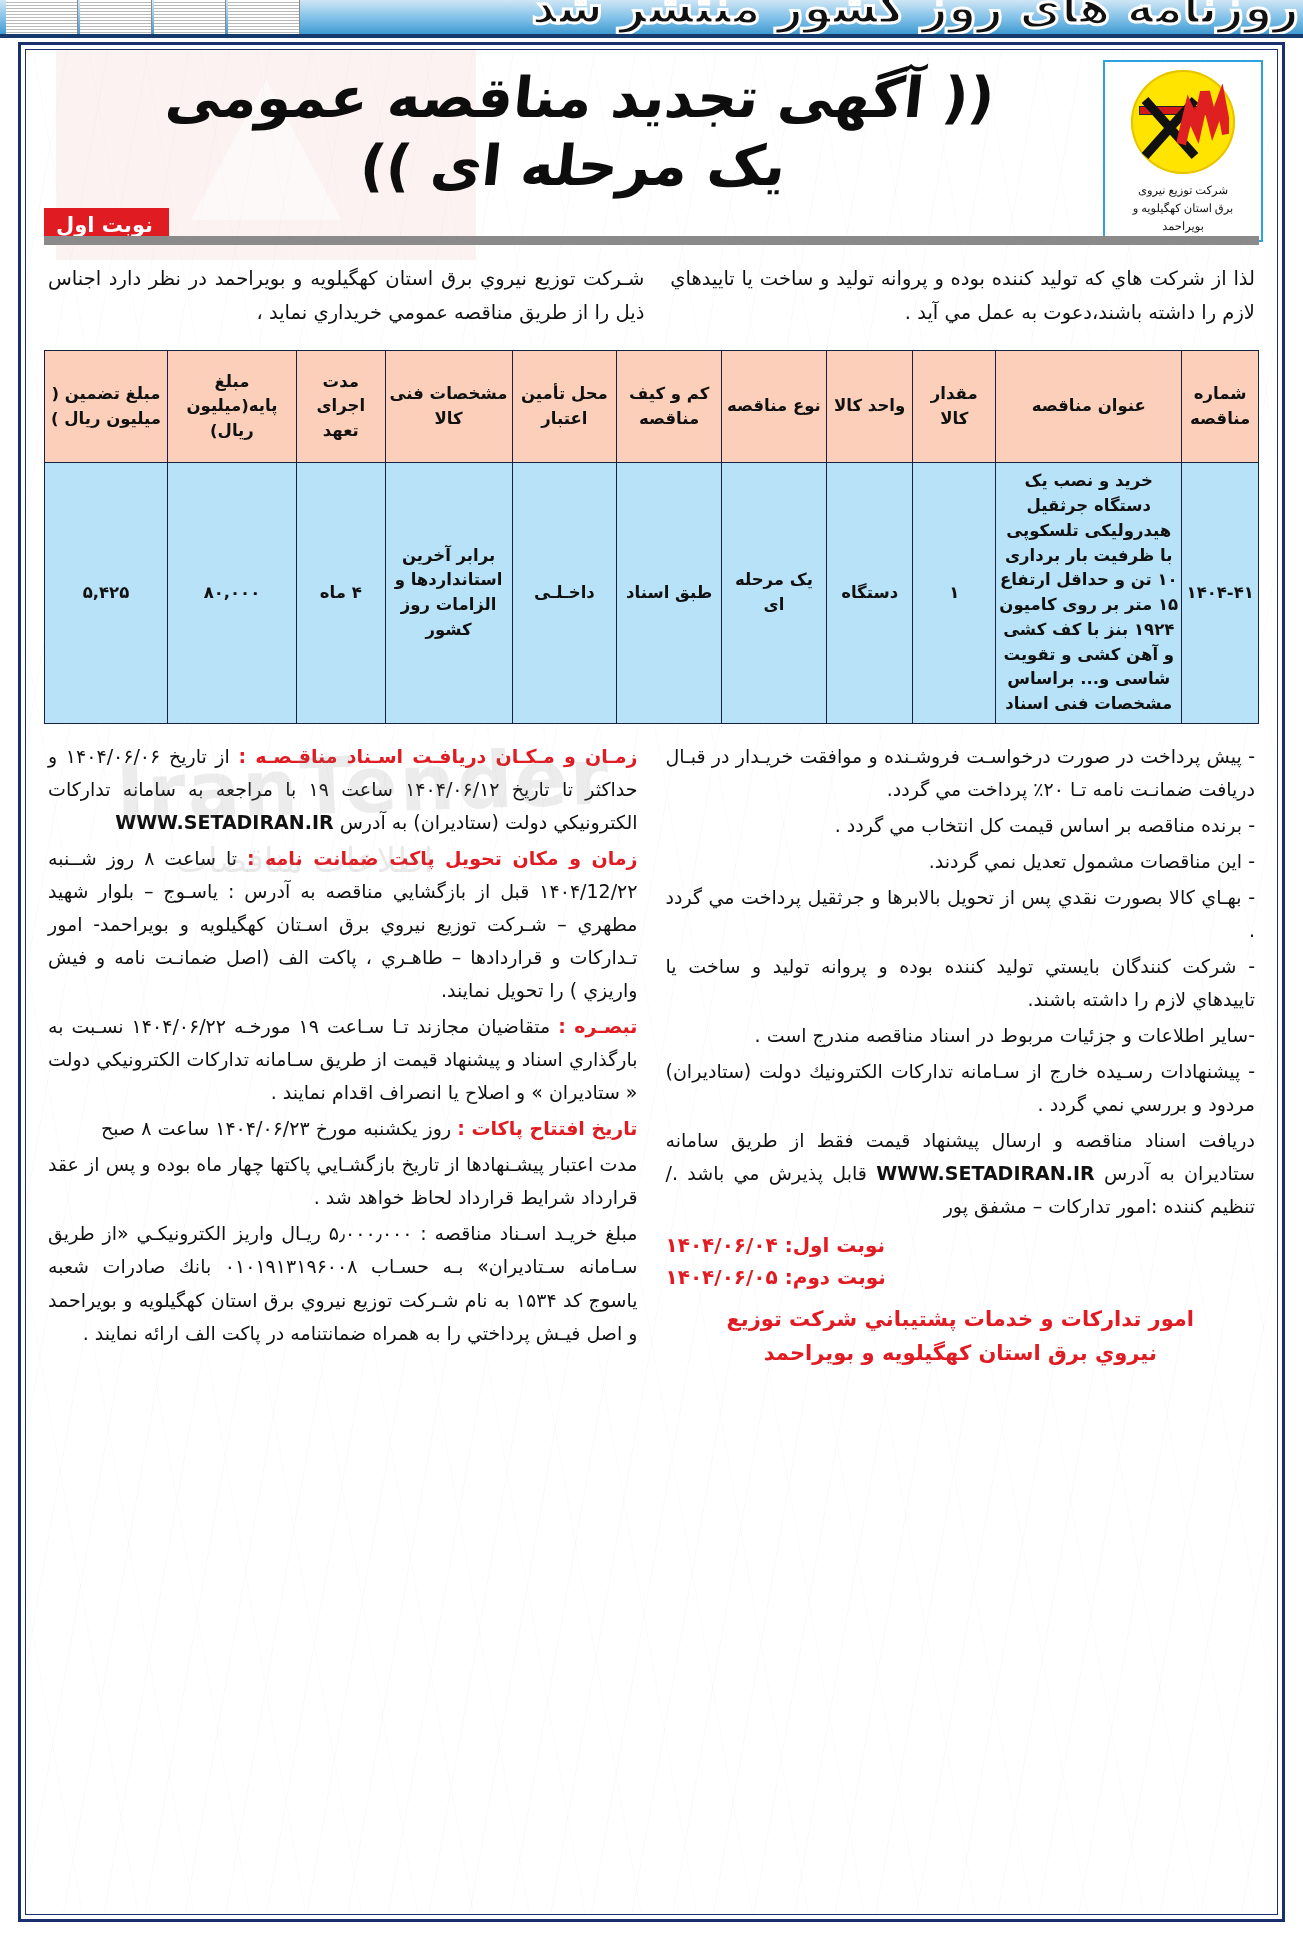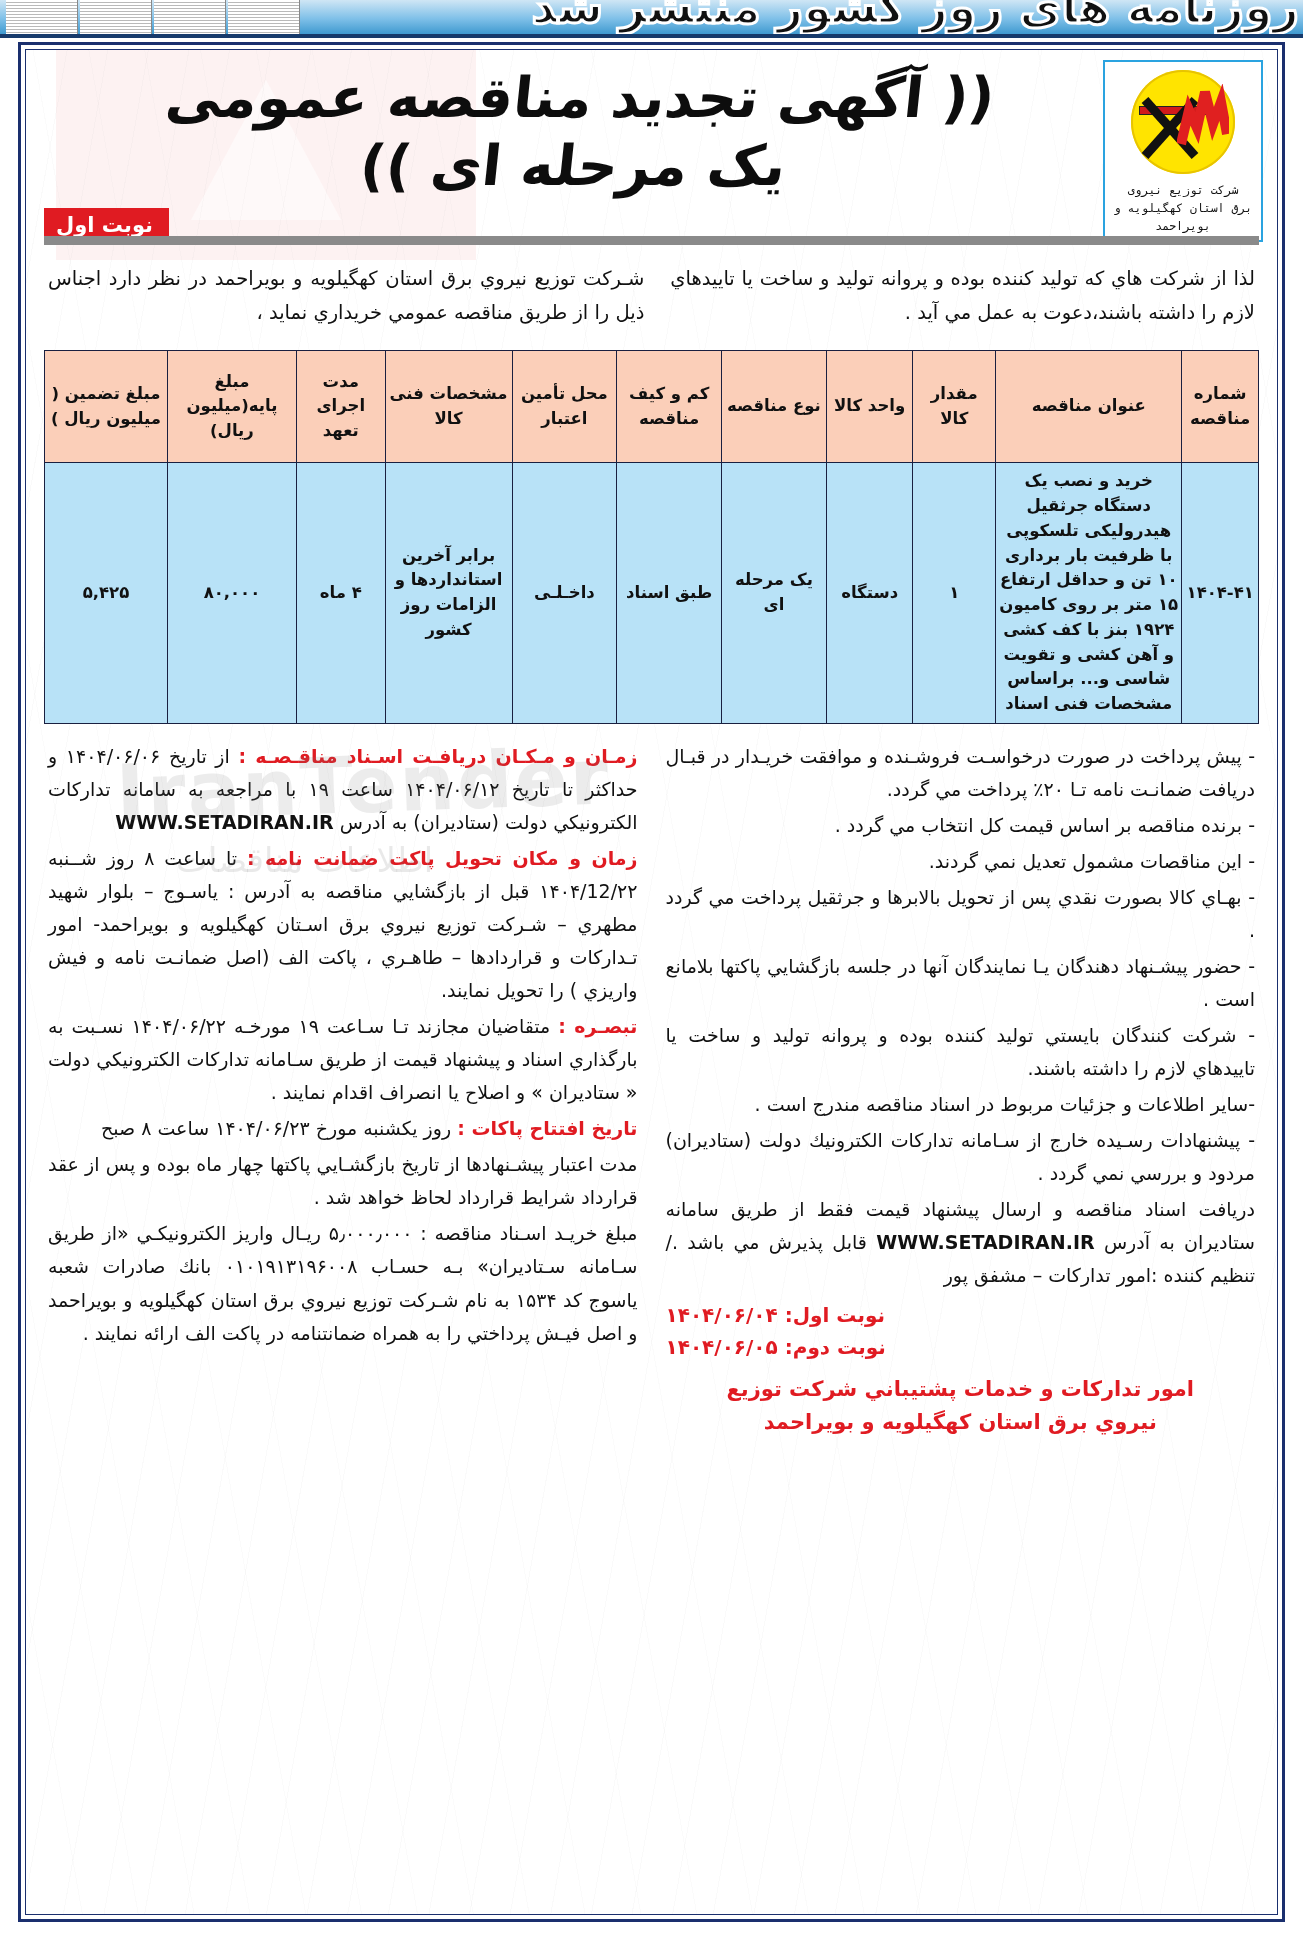--- a/index.html
+++ b/index.html
@@ -103,21 +103,21 @@
   .logo-circle .xmark{
     position:absolute; left:8px; top:26px; width:62px; height:64px;
   }
   .logo-circle .bar{
     position:absolute; left:8px; top:36px; width:74px; height:9px;
     background:#d11b1b; border:1px solid #222;
   }
   .logo-caption{
     margin-top:8px; text-align:center;
     font-size:11.5px; color:#111; line-height:1.55;
-    font-family:Liberation Mono, monospace;
+    font-family:Liberation Serif, serif;
   }
 
   .headline{
     position:absolute; right:190px; top:14px; left:40px;
     text-align:center;
     font-size:56px; font-weight:bold; color:#0d0d0d;
     line-height:1.22; letter-spacing:-1px;
     transform: skewX(-6deg);
     font-family:"DejaVu Sans","Liberation Sans",sans-serif;
   }
@@ -298,21 +298,20 @@
     </tbody>
   </table>
 
   <div class="body-cols">
 
     <div class="col left-col">
       <p>- پيش پرداخت در صورت درخواسـت فروشـنده و موافقت خريـدار در قبـال دريافت ضمانـت نامه تـا ۲۰٪ پرداخت مي گردد.</p>
       <p>- برنده مناقصه بر اساس قيمت كل انتخاب مي گردد .</p>
       <p>- اين مناقصات مشمول تعديل نمي گردند.</p>
       <p>- بهـاي كالا بصورت نقدي پس از تحويل بالابرها و جرثقيل پرداخت مي گردد .</p>
-      <p>- حضور پيشـنهاد دهندگان يـا نمايندگان آنها در جلسه بازگشايي پاكتها بلامانع است .</p>
       <p>- شركت كنندگان بايستي توليد كننده بوده و پروانه توليد و ساخت يا تاييدهاي لازم را داشته باشند.</p>
       <p>-ساير اطلاعات و جزئيات مربوط در اسناد مناقصه مندرج است .</p>
       <p>- پيشنهادات رسـيده خارج از سـامانه تداركات الكترونيك دولت (ستاديران) مردود و بررسي نمي گردد .</p>
       <p>
         <span>دريافت اسناد مناقصه و ارسال پيشنهاد قيمت فقط از طريق سامانه ستاديران به آدرس</span>
         <span class="latin">WWW.SETADIRAN.IR</span>
         <span>قابل پذيرش مي باشد ./تنظيم كننده :امور تداركات – مشفق پور</span>
       </p>
       <div class="nobat-lines">
         <div>نوبت اول: ۱۴۰۴/۰۶/۰۴</div>

